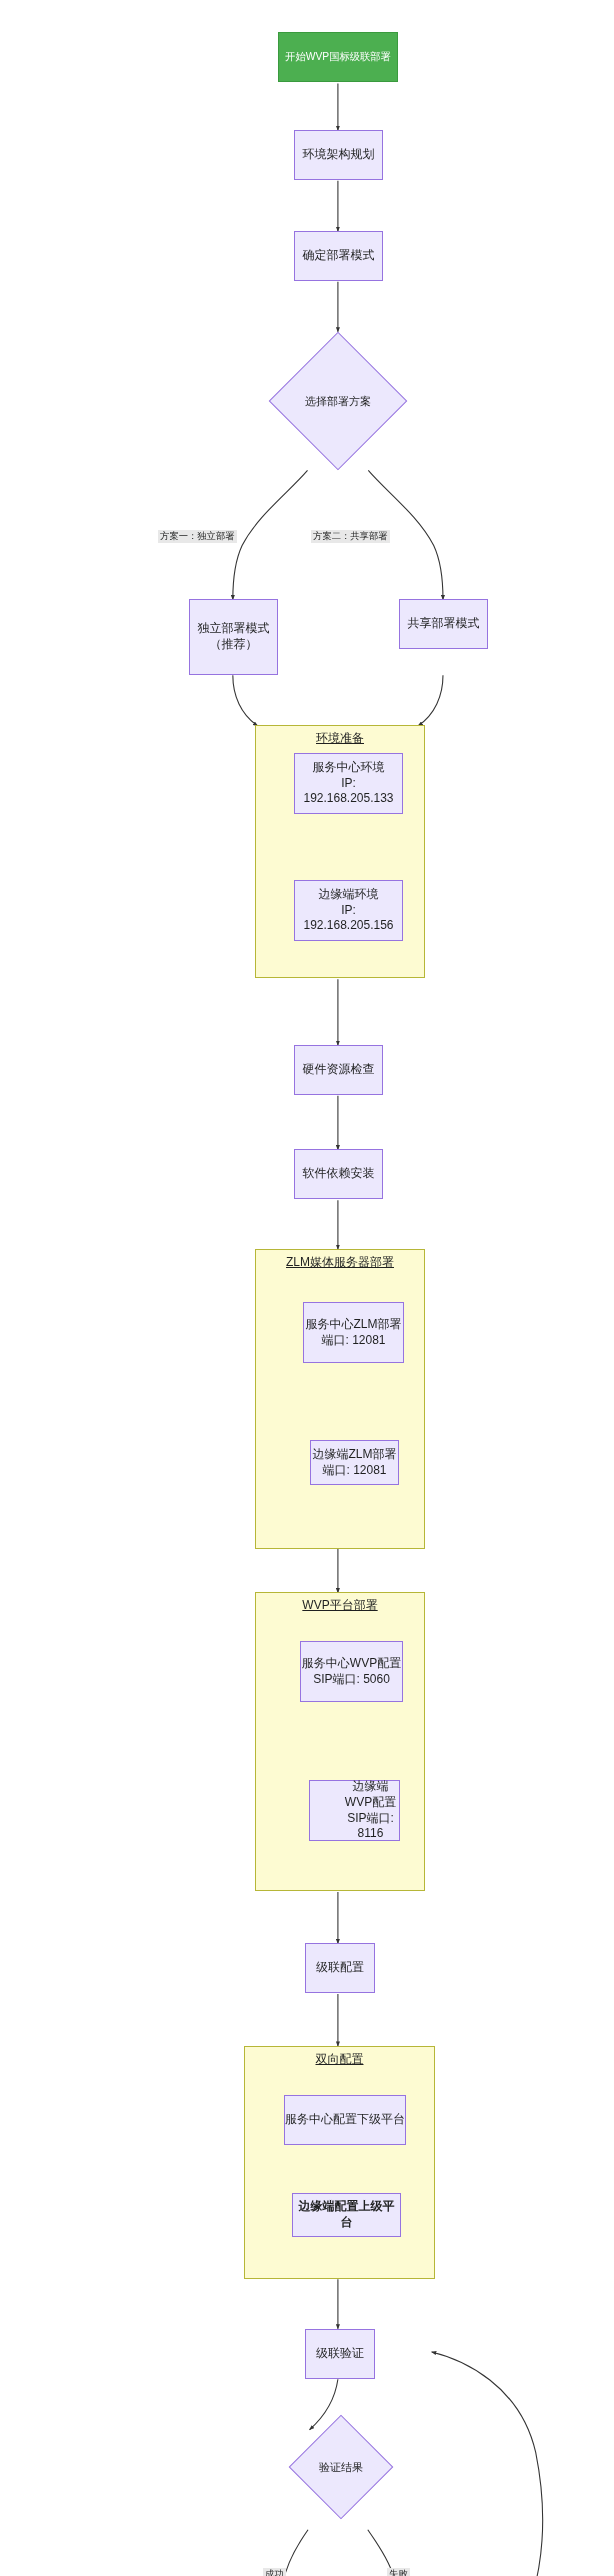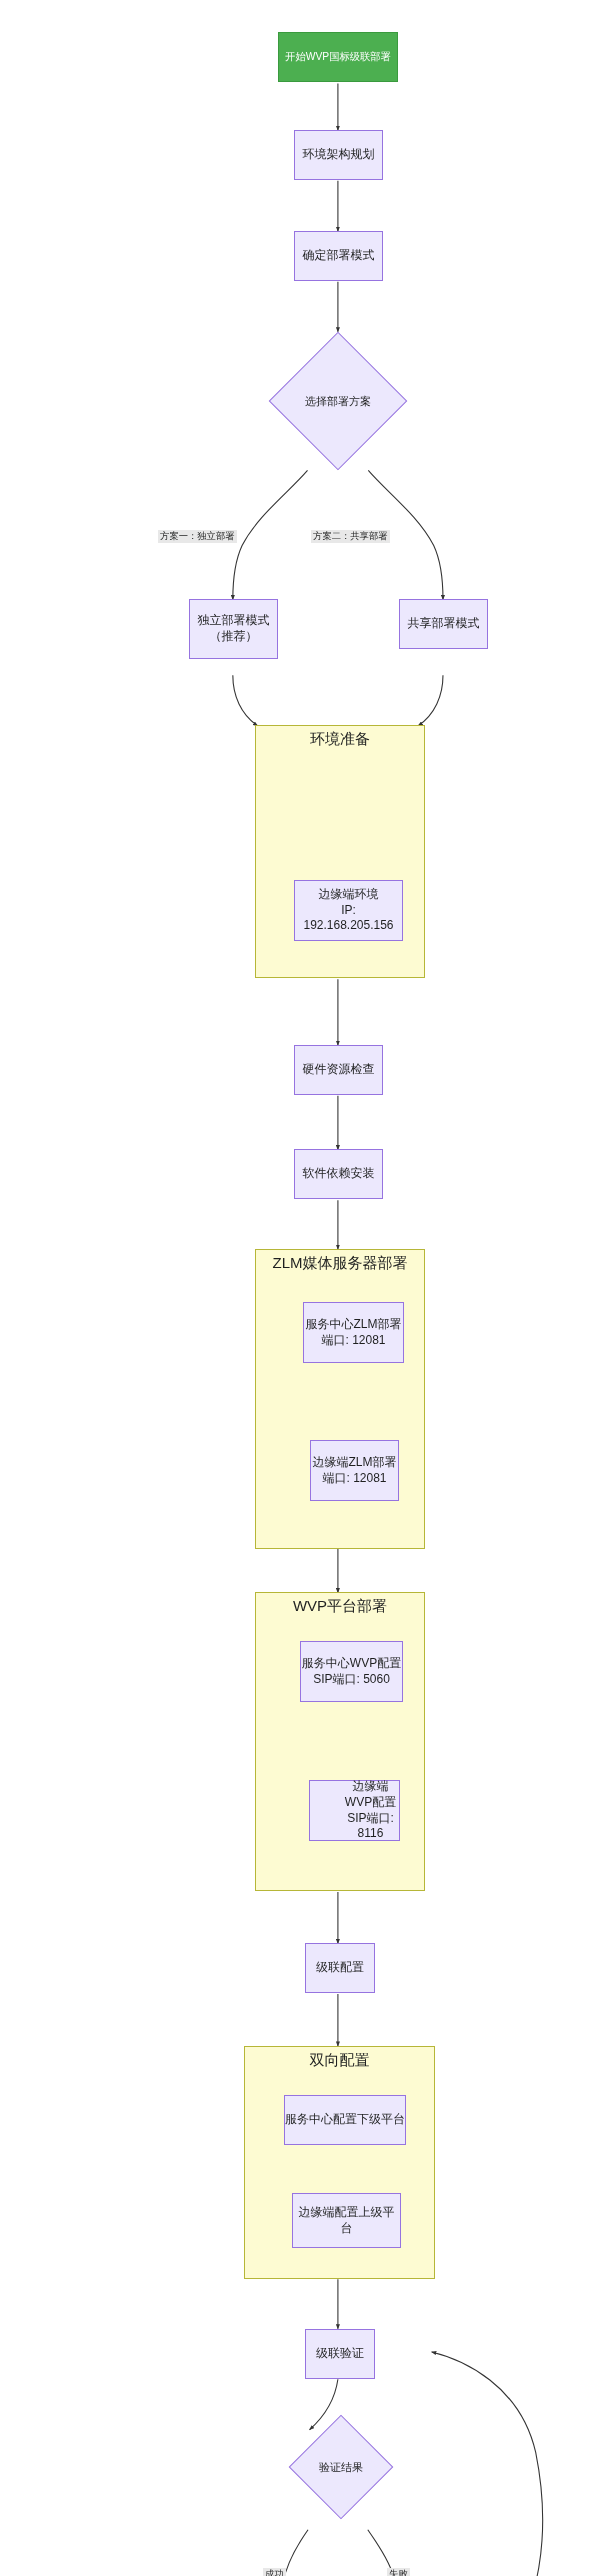--- a/index.html
+++ b/index.html
@@ -12,21 +12,21 @@
   .proc{background:#ece8fd;border:0.8px solid #9673e0;color:#1f2020;font-size:12px;}
   .start{background:#4caf50;border:0.8px solid #3a9a3e;color:#ffffff;font-size:10.3px;}
 
   .diamond{position:absolute;}
   .diamond .dshape{position:absolute;left:0;top:0;width:100%;height:100%;
       background:#ece8fd;border:0.8px solid #9673e0;transform:rotate(45deg);box-sizing:border-box;}
   .diamond .dtext{position:absolute;left:0;top:0;width:100%;height:100%;display:flex;
       align-items:center;justify-content:center;font-size:11px;color:#1f2020;}
 
   .cluster{position:absolute;box-sizing:border-box;background:#fdfbd2;border:0.7px solid #b6b637;}
-  .cluster-title{position:absolute;top:4.1px;left:0;width:100%;text-align:center;font-size:15px;color:#1f2020;}
+  .cluster-title{position:absolute;top:4.1px;left:0;width:100%;text-align:center;font-size:12px;color:#1f2020;text-decoration:underline;}
 
   .elabel{position:absolute;background:#e8e8e8;color:#1f2020;font-size:9.3px;padding:0.5px 2.1px;
           white-space:nowrap;line-height:1.25;}
   .nl{display:block;}
 </style>
 </head>
 <body>
 
 <div id="canvas">
 
@@ -94,49 +94,53 @@
   </div>
 
   <div class="diamond" style="left:289px;top:352px;width:98px;height:98px;">
     <div class="dshape"></div>
     <div class="dtext">选择部署方案</div>
   </div>
 
   <div class="elabel" style="left:158px;top:530px;">方案一：独立部署</div>
   <div class="elabel" style="left:311px;top:530px;">方案二：共享部署</div>
 
-  <div class="node proc" style="left:189px;top:599px;width:89px;height:60px;flex-direction:column;">
+  <div class="node proc" style="left:189px;top:599px;width:89px;height:76px;flex-direction:column;">
     <span class="nl">独立部署模式</span>
     <span class="nl">（推荐）</span>
   </div>
 
   <div class="node proc" style="left:399px;top:599px;width:89px;height:50px;">
     <span>共享部署模式</span>
   </div>
 
+  <div class="node proc" style="left:294px;top:753px;width:109px;height:61px;flex-direction:column;">
+    <span class="nl">服务中心环境</span>
+    <span class="nl">IP: 192.168.205.133</span>
+  </div>
 
   <div class="node proc" style="left:294px;top:880px;width:109px;height:61px;flex-direction:column;">
     <span class="nl">边缘端环境</span>
     <span class="nl">IP: 192.168.205.156</span>
   </div>
 
   <div class="node proc" style="left:294px;top:1045px;width:89px;height:50px;">
     <span>硬件资源检查</span>
   </div>
 
   <div class="node proc" style="left:294px;top:1149px;width:89px;height:50px;">
     <span>软件依赖安装</span>
   </div>
 
   <div class="node proc" style="left:303px;top:1302px;width:101px;height:61px;flex-direction:column;">
     <span class="nl">服务中心ZLM部署</span>
     <span class="nl">端口: 12081</span>
   </div>
 
-  <div class="node proc" style="left:310px;top:1440px;width:89px;height:61px;flex-direction:column;">
+  <div class="node proc" style="left:310px;top:1440px;width:89px;height:45px;flex-direction:column;">
     <span class="nl">边缘端ZLM部署</span>
     <span class="nl">端口: 12081</span>
   </div>
 
   <div class="node proc" style="left:300px;top:1641px;width:103px;height:61px;flex-direction:column;">
     <span class="nl">服务中心WVP配置</span>
     <span class="nl">SIP端口: 5060</span>
   </div>
 
   <div class="node proc" style="left:309px;top:1780px;width:91px;height:61px;flex-direction:column;padding-left:32px;">
@@ -145,21 +149,21 @@
   </div>
 
   <div class="node proc" style="left:305px;top:1943px;width:70px;height:50px;">
     <span>级联配置</span>
   </div>
 
   <div class="node proc" style="left:284px;top:2095px;width:122px;height:50px;">
     <span>服务中心配置下级平台</span>
   </div>
 
-  <div class="node proc" style="left:292px;top:2193px;width:109px;height:55px;">
+  <div class="node proc" style="left:292px;top:2193px;width:109px;height:44px;font-weight:bold;">
     <span>边缘端配置上级平台</span>
   </div>
 
   <div class="node proc" style="left:305px;top:2329px;width:70px;height:50px;">
     <span>级联验证</span>
   </div>
 
   <div class="diamond" style="left:304px;top:2430px;width:74px;height:74px;">
     <div class="dshape"></div>
     <div class="dtext">验证结果</div>

